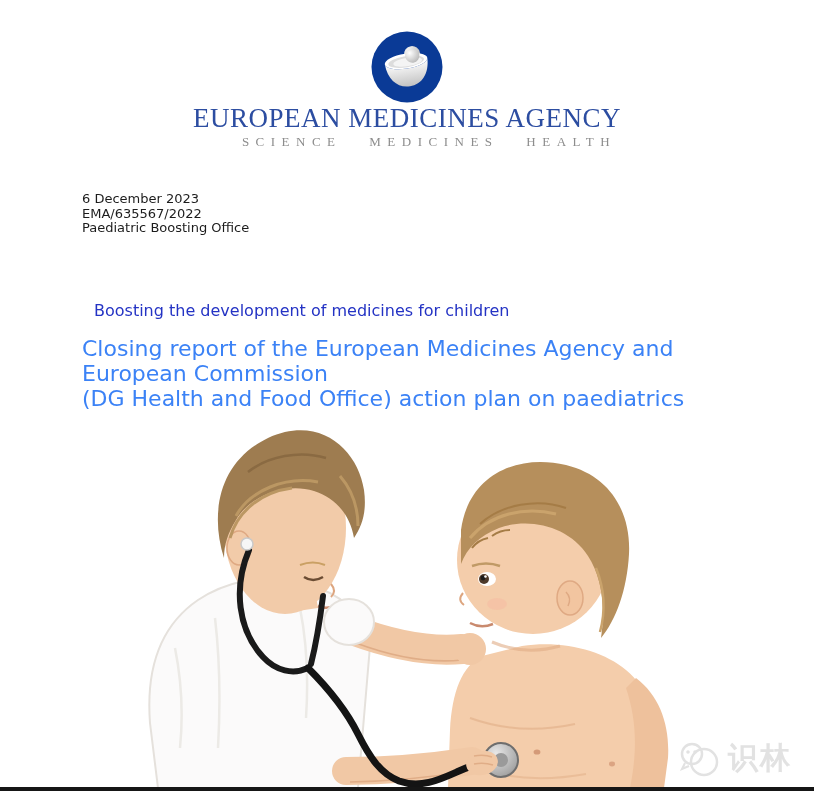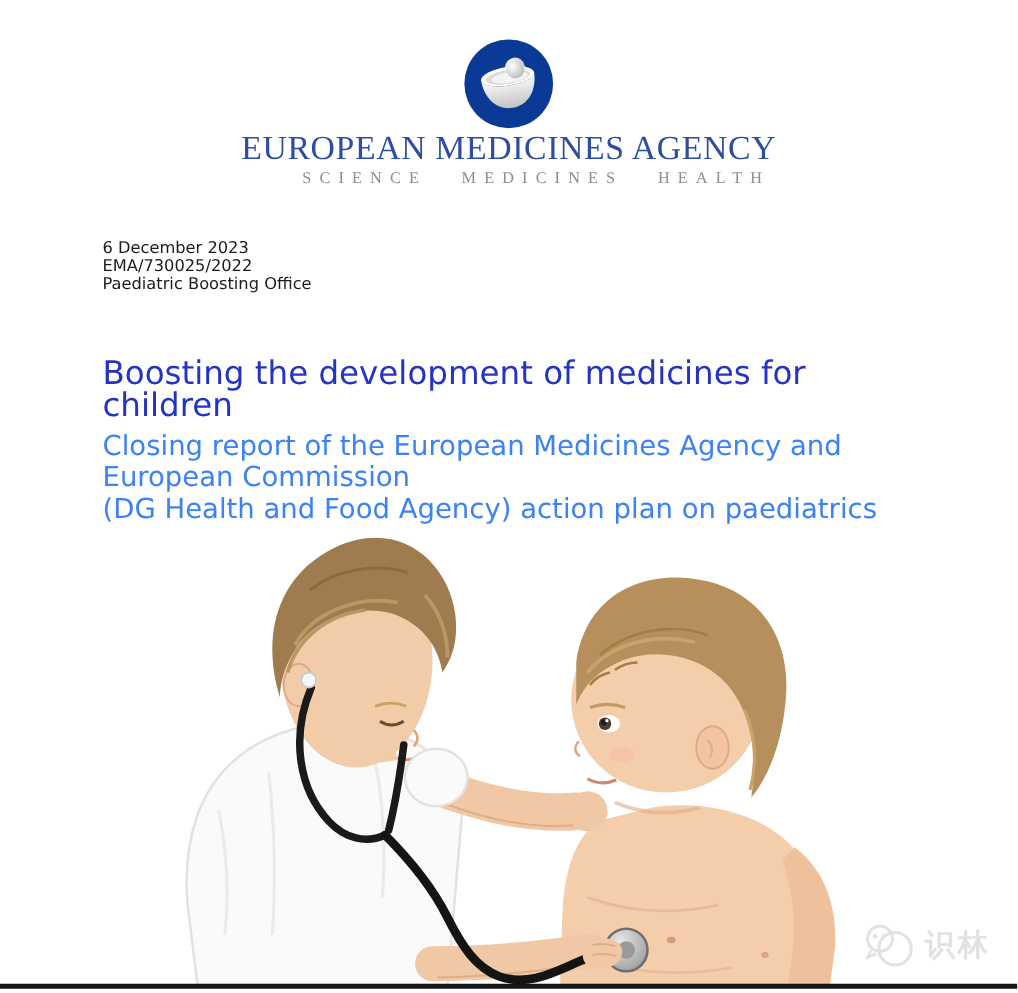--- a/index.html
+++ b/index.html
@@ -12,30 +12,30 @@
   .ema-wordmark{margin-top:1px;font-family:"Liberation Serif","DejaVu Serif",serif;
                 font-size:27px;letter-spacing:.5px;color:#2c4da1;line-height:28px;}
   .ema-tagline{margin-top:2px;font-family:"Liberation Serif","DejaVu Serif",serif;
                font-size:13px;letter-spacing:6.5px;word-spacing:18px;color:#8d8d8d;line-height:16px;margin-left:44px;}
 
   
   .meta{position:absolute;left:82px;top:192px;font-size:13px;line-height:14.5px;color:#1c1c1c;}
 
   
   .title-block{position:absolute;left:82px;top:286px;width:660px;}
-  .doc-title{margin:0;font-size:26px;font-weight:400;color:#2433c4;line-height:26px;}
+  .doc-title{margin:12px;font-size:16px;font-weight:400;color:#2433c4;line-height:26px;}
   .doc-subtitle{margin-top:7px;font-size:22px;color:#3b82f6;line-height:25px;}
 
   
   .photo{position:absolute;left:0;top:418px;width:814px;height:370px;}
 
   
   .watermark{position:absolute;right:22px;top:738px;display:flex;align-items:center;gap:7px;
              color:#e2e2e2;}
-  .watermark-text{font-size:24px;font-weight:bold;letter-spacing:2px;
+  .watermark-text{font-size:30px;font-weight:bold;letter-spacing:2px;
                   font-family:Liberation Mono, monospace;}
 
   
   .footer-bar{position:absolute;left:0;top:787px;width:814px;height:4px;background:#161616;}
 </style>
 </head>
 <body>
 
 <div class="page">
 
@@ -60,29 +60,29 @@
         <ellipse cx="1.5" cy="-4.9" rx="14.5" ry="4.2" fill="#f4f4f4"></ellipse>
         <circle cx="7" cy="-10.5" r="7.2" fill="url(#ballgrad)"></circle>
       </g>
     </svg>
     <div class="ema-wordmark">EUROPEAN MEDICINES AGENCY</div>
     <div class="ema-tagline">SCIENCE MEDICINES HEALTH</div>
   </header>
 
   <section class="meta">
     <div>6 December 2023</div>
-    <div>EMA/730025/2022</div>
+    <div>EMA/635567/2022</div>
     <div>Paediatric Boosting Office</div>
   </section>
 
   <section class="title-block">
     <h1 class="doc-title">Boosting the development of medicines for children</h1>
     <div class="doc-subtitle">
       <div>Closing report of the European Medicines Agency and European Commission</div>
-      <div>(DG Health and Food Agency) action plan on paediatrics</div>
+      <div>(DG Health and Food Office) action plan on paediatrics</div>
     </div>
   </section>
 
   <figure class="photo" style="margin:0">
     <svg width="814" height="370" viewBox="0 0 814 370">
       <defs>
         <radialGradient id="metal" cx="0.35" cy="0.3" r="0.95">
           <stop offset="0" stop-color="#e8e8e8"></stop>
             <stop offset="0.7" stop-color="#a8a8a8"></stop>
           <stop offset="1" stop-color="#787878"></stop>

